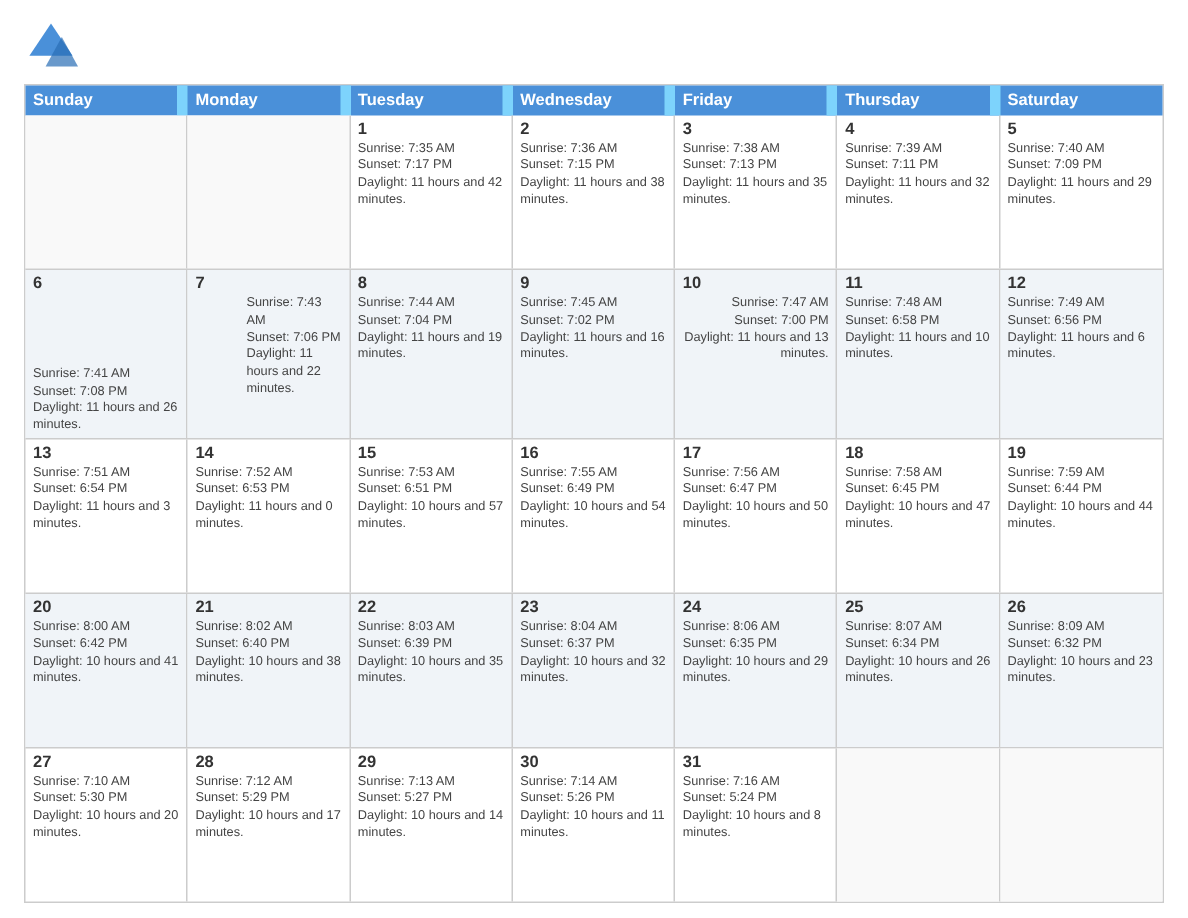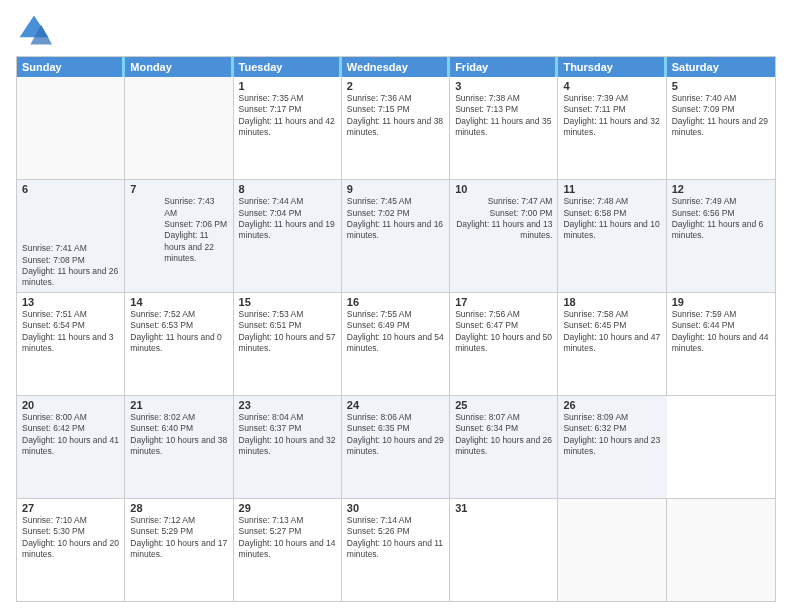--- a/index.html
+++ b/index.html
@@ -70,21 +70,21 @@
       display: grid;
       grid-template-columns: repeat(7, 1fr);
       background: #4a90d9;
     }
     .cal-header-cell {
       color: #fff;
       font-size: 11px;
       font-weight: bold;
       padding: 4px 5px;
       text-align: left;
-      border-right: 3px solid #7dd3fc;
+      border-right: 7px solid #7dd3fc;
     }
     .cal-header-cell:last-child { border-right: none; }
     .cal-body {
       flex: 1;
       display: flex;
       flex-direction: column;
     }
     .cal-row {
       display: grid;
       grid-template-columns: repeat(7, 1fr);
@@ -276,20 +276,26 @@
 Sunset: 6:42 PM
 Daylight: 10 hours and 41 minutes.</div>
           </div>
           <div class="cal-cell shaded">
             <div class="day-num">21</div>
             <div class="day-info" style="white-space: pre-line;">Sunrise: 8:02 AM
 Sunset: 6:40 PM
 Daylight: 10 hours and 38 minutes.</div>
           </div>
           <div class="cal-cell shaded">
+            <div class="day-num">22</div>
+            <div class="day-info" style="white-space: pre-line;">Sunrise: 8:03 AM
+Sunset: 6:39 PM
+Daylight: 10 hours and 35 minutes.</div>
+          </div>
+          <div class="cal-cell shaded">
             <div class="day-num">23</div>
             <div class="day-info" style="white-space: pre-line;">Sunrise: 8:04 AM
 Sunset: 6:37 PM
 Daylight: 10 hours and 32 minutes.</div>
           </div>
           <div class="cal-cell shaded">
             <div class="day-num">24</div>
             <div class="day-info" style="white-space: pre-line;">Sunrise: 8:06 AM
 Sunset: 6:35 PM
 Daylight: 10 hours and 29 minutes.</div>
@@ -327,19 +333,22 @@
 Daylight: 10 hours and 14 minutes.</div>
           </div>
           <div class="cal-cell">
             <div class="day-num">30</div>
             <div class="day-info" style="white-space: pre-line;">Sunrise: 7:14 AM
 Sunset: 5:26 PM
 Daylight: 10 hours and 11 minutes.</div>
           </div>
           <div class="cal-cell">
             <div class="day-num">31</div>
+            <div class="day-info" style="white-space: pre-line;">Sunrise: 7:16 AM
+Sunset: 5:24 PM
+Daylight: 10 hours and 8 minutes.</div>
           </div>
           <div class="cal-cell empty"></div>
           <div class="cal-cell empty"></div>
         </div>
       </div>
   </div>
 </div>
 
 </body></html>

